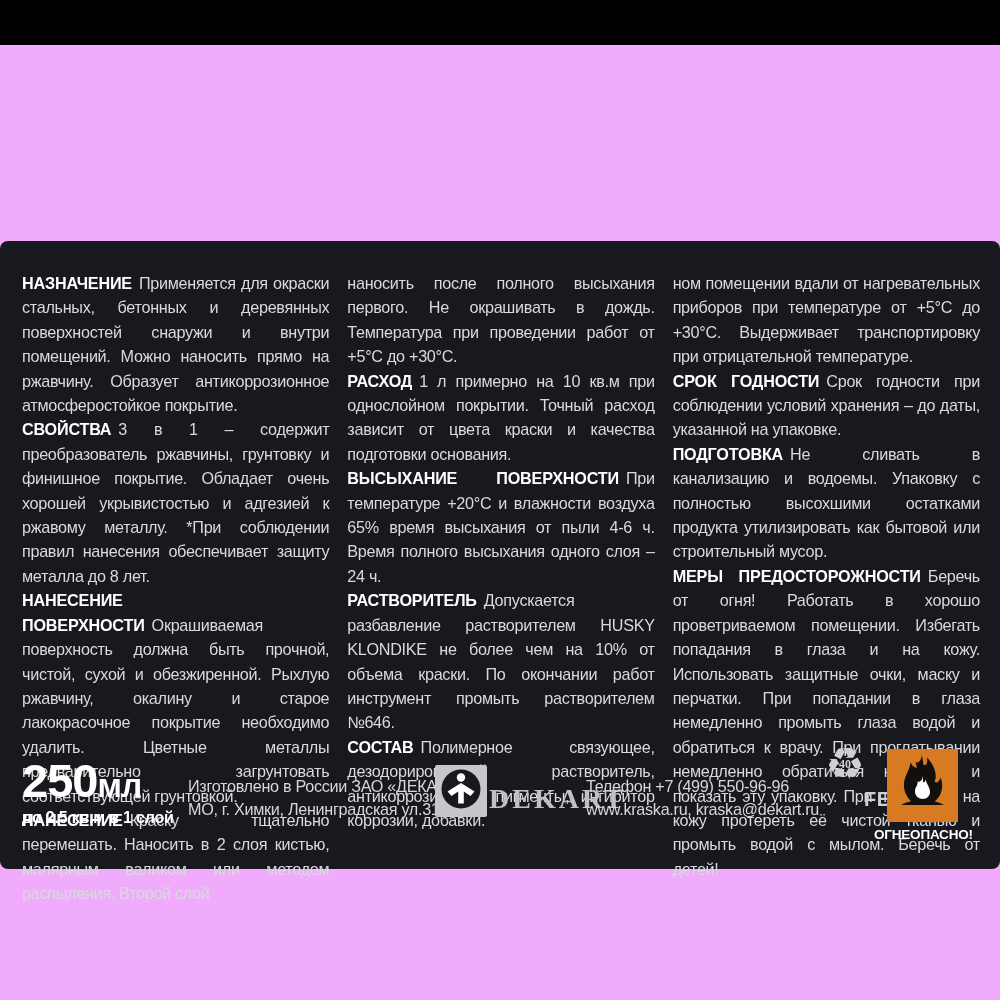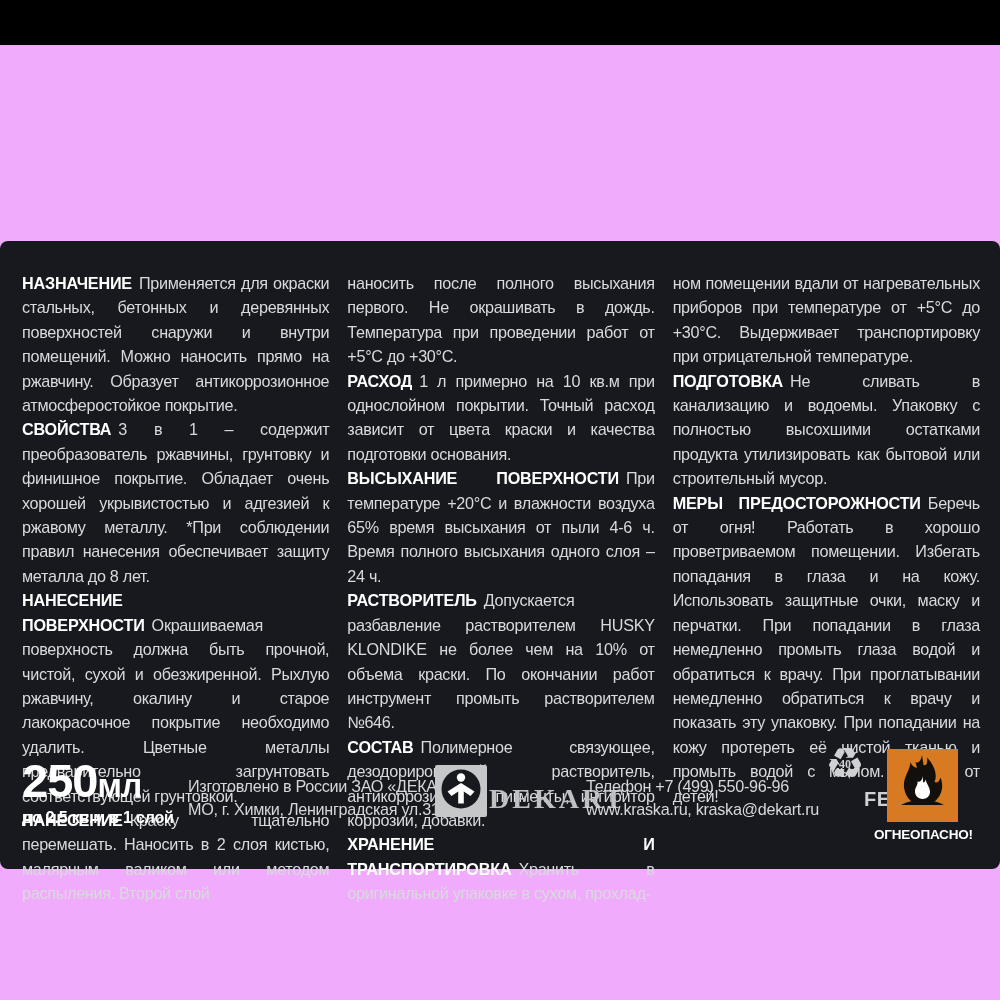--- a/index.html
+++ b/index.html
@@ -99,25 +99,25 @@
         <p class="sec"><b class="hd">НАНЕСЕНИЕ ПОВЕРХНОСТИ</b><span>Окрашиваемая поверхность должна быть прочной, чистой, сухой и обезжиренной. Рыхлую ржавчину, окалину и старое лакокрасочное покрытие необходимо удалить. Цветные металлы предварительно загрунтовать соответствующей грунтовкой.</span></p>
         <p class="sec"><b class="hd">НАНЕСЕНИЕ</b><span>Краску тщательно перемешать. Наносить в 2 слоя кистью, малярным валиком или методом распыления. Второй слой</span></p>
       </div>
 
       <div class="col">
         <p class="sec"><span>наносить после полного высыхания первого. Не окрашивать в дождь. Температура при проведении работ от +5°С до +30°С.</span></p>
         <p class="sec"><b class="hd">РАСХОД</b><span>1 л примерно на 10 кв.м при однослойном покрытии. Точный расход зависит от цвета краски и качества подготовки основания.</span></p>
         <p class="sec"><b class="hd">ВЫСЫХАНИЕ ПОВЕРХНОСТИ</b><span>При температуре +20°С и влажности воздуха 65% время высыхания от пыли 4-6 ч. Время полного высыхания одного слоя – 24 ч.</span></p>
         <p class="sec"><b class="hd">РАСТВОРИТЕЛЬ</b><span>Допускается разбавление растворителем HUSKY KLONDIKE не более чем на 10% от объема краски. По окончании работ инструмент промыть растворителем №646.</span></p>
         <p class="sec"><b class="hd">СОСТАВ</b><span>Полимерное связующее, дезодорированный растворитель, антикоррозионные пигменты, ингибитор коррозии, добавки.</span></p>
-        <p class="sec"><b class="hd">ХРАНЕНИЕ И ТРАНСПОРТИРОВКА</b><span>Хранить в оригинальной упаковке в сухом, прохлад-</span></p>
       </div>
 
       <div class="col">
         <p class="sec"><span>ном помещении вдали от нагревательных приборов при температуре от +5°С до +30°С. Выдерживает транспортировку при отрицательной температуре.</span></p>
+        <p class="sec"><b class="hd">СРОК ГОДНОСТИ</b><span>Срок годности при соблюдении условий хранения – до даты, указанной на упаковке.</span></p>
         <p class="sec"><b class="hd">ПОДГОТОВКА</b><span>Не сливать в канализацию и водоемы. Упаковку с полностью высохшими остатками продукта утилизировать как бытовой или строительный мусор.</span></p>
         <p class="sec"><b class="hd">МЕРЫ ПРЕДОСТОРОЖНОСТИ</b><span>Беречь от огня! Работать в хорошо проветриваемом помещении. Избегать попадания в  глаза и на кожу. Использовать защитные очки, маску и перчатки. При попадании в глаза немедленно промыть глаза водой и обратиться к врачу. При проглатывании немедленно обратиться к врачу и показать эту упаковку. При попадании на кожу протереть её чистой тканью и промыть водой с мылом. Беречь от детей!</span></p>
       </div>
 
     </div>
 
     <div class="volume-block">
       <div class="volume-line">
         <span class="volume-num">250</span>
           <span class="volume-unit">мл</span>

